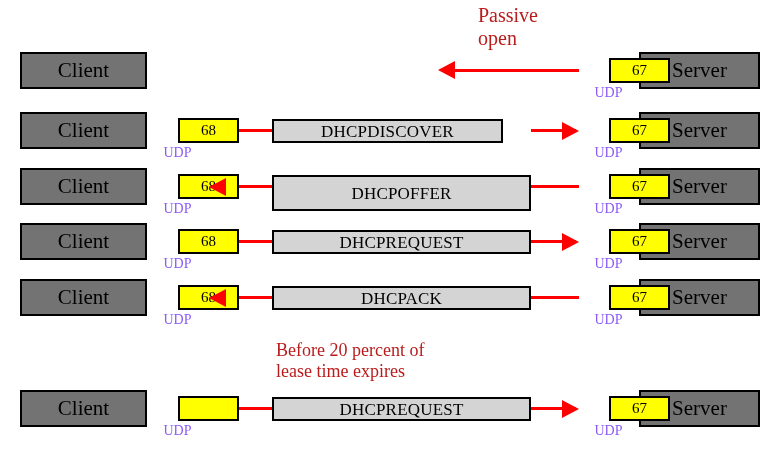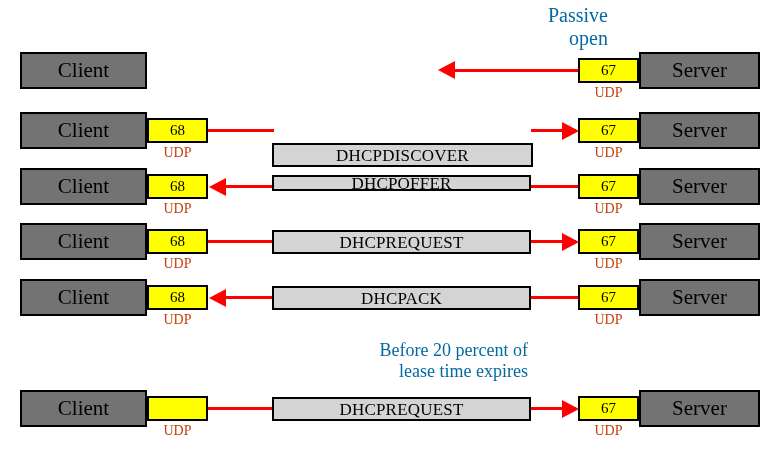--- a/index.html
+++ b/index.html
@@ -36,26 +36,27 @@
   .port-box {
     border: 2px solid #000000;
     background: #ffff00;
     display: flex;
     align-items: center;
     justify-content: center;
     font-size: 15px;
     color: #000000;
     line-height: 1;
     z-index: 5;
+    margin-left: 31px;
   }
 
   
   .udp-label {
     font-size: 14px;
-    color: #c2410c;
+    color: #8b5cf6;
     text-align: center;
     line-height: 1;
     white-space: nowrap;
     z-index: 3;
   }
 
   
   .msg-box {
     border: 2px solid #000000;
     background: #d4d4d4;
@@ -89,22 +90,22 @@
   }
   .arrow-head.left {
     border-top: 9px solid transparent;
     border-bottom: 9px solid transparent;
     border-right: 17px solid #fe0000;
   }
 
   
   .annotation {
     font-size: 20px;
-    color: #0369a1;
-    text-align: right;
+    color: #b91c1c;
+    text-align: left;
     line-height: 1.15;
     white-space: pre-line;
     z-index: 3;
   }
   .annotation.small {
     font-size: 18px;
   }
 </style>
 </head>
 <body>
@@ -131,21 +132,21 @@
 
   <div class="abs host-box" style="left:20px; top:112px; width:127px; height:37px;">
     <span>Client</span>
   </div>
   <div class="abs port-box" style="left:147px; top:118px; width:61px; height:25px;">
     <span>68</span>
   </div>
   <div class="abs udp-label" style="left:147px; top:146px; width:61px;">UDP</div>
 
   <div class="abs wire" style="left:208px; top:129px; width:66px;"></div>
-  <div class="abs msg-box" style="left:272px; top:119px; width:261px; height:24px;margin-top:24px;">
+  <div class="abs msg-box" style="left:272px; top:119px; width:231px; height:24px;">
     <span>DHCPDISCOVER</span>
   </div>
   <div class="abs wire" style="left:531px; top:129px; width:45px;"></div>
   <div class="abs arrow-head right" style="left:562px; top:122px;"></div>
 
   <div class="abs port-box" style="left:578px; top:118px; width:61px; height:25px;">
     <span>67</span>
   </div>
   <div class="abs udp-label" style="left:578px; top:146px; width:61px;">UDP</div>
   <div class="abs host-box" style="left:639px; top:112px; width:121px; height:37px;">
@@ -155,21 +156,21 @@
   <div class="abs host-box" style="left:20px; top:168px; width:127px; height:37px;">
     <span>Client</span>
   </div>
   <div class="abs port-box" style="left:147px; top:174px; width:61px; height:25px;">
     <span>68</span>
   </div>
   <div class="abs udp-label" style="left:147px; top:202px; width:61px;">UDP</div>
 
   <div class="abs arrow-head left" style="left:209px; top:178px;"></div>
   <div class="abs wire" style="left:226px; top:185px; width:48px;"></div>
-  <div class="abs msg-box" style="left:272px; top:175px; width:259px; height:16px;">
+  <div class="abs msg-box" style="left:272px; top:175px; width:259px; height:36px;">
     <span>DHCPOFFER</span>
   </div>
   <div class="abs wire" style="left:531px; top:185px; width:48px;"></div>
 
   <div class="abs port-box" style="left:578px; top:174px; width:61px; height:25px;">
     <span>67</span>
   </div>
   <div class="abs udp-label" style="left:578px; top:202px; width:61px;">UDP</div>
   <div class="abs host-box" style="left:639px; top:168px; width:121px; height:37px;">
     <span>Server</span>

